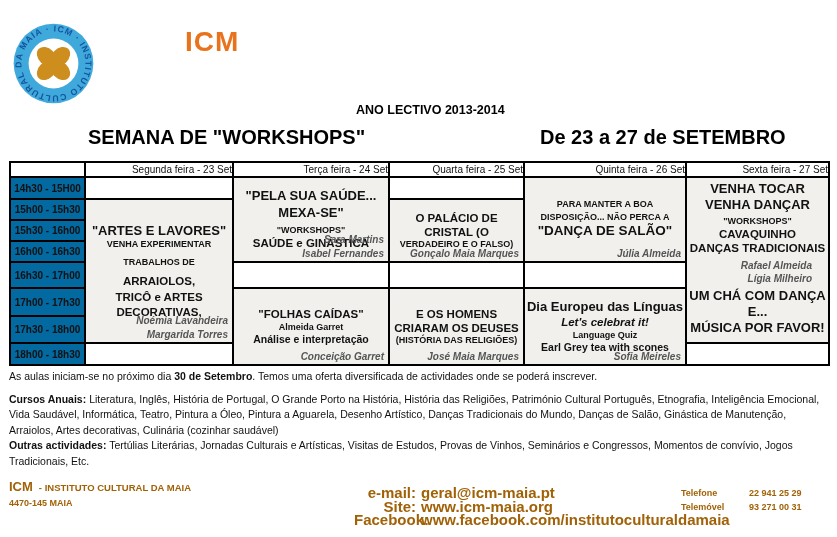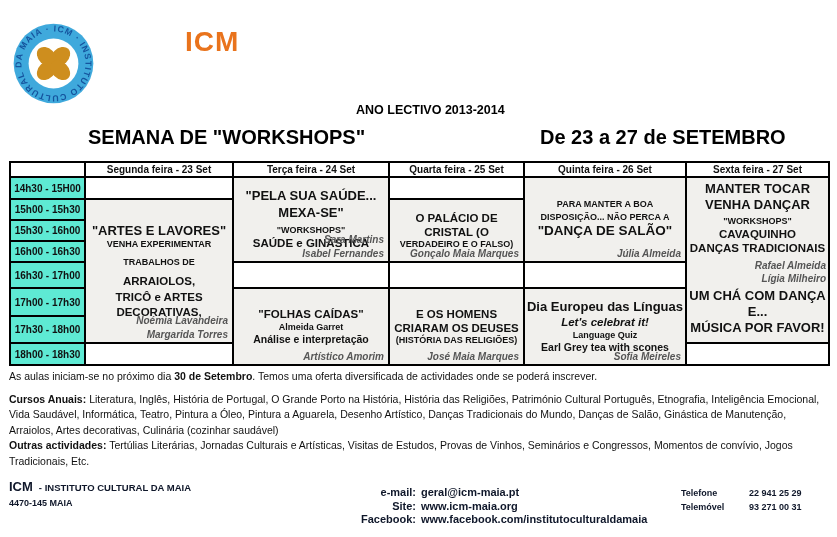--- a/index.html
+++ b/index.html
@@ -16,54 +16,54 @@
   .brand-sub .slash { margin:0 26px; font-style:italic; }
   .brand-sub .senior { font-style:italic; font-size:13.5px; }
   .year-line { position:absolute; left:356px; top:103px; font-size:12.5px; font-weight:bold; color:#000; }
   .week-title { position:absolute; left:88px; top:126px; font-size:20px; font-weight:bold; color:#000; }
   .week-dates { position:absolute; left:540px; top:126px; font-size:20px; font-weight:bold; color:#000; }
 
   
   table.sched { position:absolute; left:9px; top:161px; width:819px; border-collapse:collapse; table-layout:fixed; }
   table.sched td { border:2px solid #000; padding:0; vertical-align:middle; }
   td.corner { border:none; background:transparent; }
-  td.dayhead { height:15px; text-align:center; font-size:10px; font-weight:bold; background:#fff; }
-  td.timecell { text-align:center; font-size:10px; font-weight:bold; background:#5eead4; }
+  td.dayhead { height:15px; text-align:right; font-size:10px; font-weight:normal; background:#fff; }
+  td.timecell { text-align:center; font-size:10px; font-weight:bold; background:#0369a1; }
   td.empty { background:#fff; }
   td.slot { background:#F1F0ED; position:relative; text-align:center; padding:2px 5px; }
   td.slot.topalign { vertical-align:top; }
   .ln { line-height:1.25; }
   .t-lg { font-size:13px; font-weight:bold; }
   .t-lgl { font-size:13.5px; font-weight:600; }
   .t-md { font-size:11.5px; font-weight:bold; }
   .t-mds { font-size:10.5px; font-weight:bold; }
   .t-sm { font-size:9px; font-weight:bold; }
   .t-it { font-style:italic; }
   .gap4 { margin-top:4px; }
   .gap2 { margin-top:2px; }
   .sig-abs { position:absolute; right:4px; bottom:1px; text-align:right; }
   .sig, .sig div { font-size:10px; font-style:italic; font-weight:600; color:#555; line-height:1.35; }
-  .sig-inline { text-align:right; padding-right:2px; margin:3px 0 2px; }
+  .sig-inline { text-align:right; padding-right:16px; margin:3px 0 2px; }
   .padb-sig { padding-bottom:14px; }
 
   
   .notes { position:absolute; left:9px; top:369px; width:821px; font-size:10.5px; line-height:15.5px; color:#111; }
   .notes p { margin:0; }
   .notes .p1 { margin-bottom:7px; }
   .cta { margin-top:5px; font-size:13.5px; font-weight:bold; }
 
   
-  .footer { position:absolute; left:9px; top:480px; width:820px; color:#0f172a; font-weight:bold; }
+  .footer { position:absolute; left:9px; top:480px; width:820px; color:#a16207; font-weight:bold; }
   .footer .cols { display:grid; grid-template-columns:345px 305px 1fr; }
   .f-left { font-size:9px; line-height:13px; }
   .f-left .org { margin-bottom:2px; }
   .f-left .org-icm { font-size:13px; }
   .f-left .org-rest { font-size:9.5px; margin-left:6px; }
   .addr-spacer { display:inline-block; width:22px; }
-  .f-mid { font-size:11px; line-height:13.5px; padding-top:6px; }
+  .f-mid { font-size:15px; line-height:13.5px; padding-top:6px; }
   .contact-line { display:grid; grid-template-columns:62px auto; column-gap:5px; }
   .contact-line .lbl { text-align:right; }
   .f-right { font-size:9px; line-height:13.5px; padding-top:7px; padding-left:22px; }
   .phone-line { display:grid; grid-template-columns:52px auto; column-gap:14px;gap:16px; }
 </style>
 </head>
 <body>
 
 <div class="page">
 
@@ -124,21 +124,21 @@
         <td class="empty"></td>
         <td class="slot padb-sig" rowspan="4">
           <div class="ln t-sm">PARA MANTER A BOA</div>
           <div class="ln t-sm gap2">DISPOSIÇÃO... NÃO PERCA A</div>
           <div class="ln t-lgl">"DANÇA DE SALÃO"</div>
           <div class="sig-abs sig">
             <div>Júlia Almeida</div>
           </div>
         </td>
         <td class="slot topalign" rowspan="7">
-          <div class="ln t-lg" style="margin-top:3px">MANTER TOCAR</div>
+          <div class="ln t-lg" style="margin-top:3px">VENHA TOCAR</div>
           <div class="ln t-lg">VENHA DANÇAR</div>
           <div class="ln t-sm gap2">"WORKSHOPS"</div>
           <div class="ln t-md">CAVAQUINHO</div>
           <div class="ln t-md">DANÇAS TRADICIONAIS</div>
           <div class="sig sig-inline">
             <div>Rafael Almeida</div>
             <div>Lígia Milheiro</div>
           </div>
           <div class="ln t-lg">UM CHÁ COM DANÇA</div>
           <div class="ln t-lg">E...</div>
@@ -183,21 +183,21 @@
         <td class="empty"></td>
       </tr>
 
       <tr style="height:28px">
         <td class="timecell">17h00 - 17h30</td>
         <td class="slot padb-sig" rowspan="3">
           <div class="ln t-md">"FOLHAS CAÍDAS"</div>
           <div class="ln t-sm">Almeida Garret</div>
           <div class="ln t-mds">Análise e interpretação</div>
           <div class="sig-abs sig">
-            <div>Artístico Amorim</div>
+            <div>Conceição Garret</div>
           </div>
         </td>
         <td class="slot padb-sig" rowspan="3">
           <div class="ln t-md">E OS HOMENS</div>
           <div class="ln t-md">CRIARAM OS DEUSES</div>
           <div class="ln t-sm">(HISTÓRIA DAS RELIGIÕES)</div>
           <div class="sig-abs sig">
             <div>José Maia Marques</div>
           </div>
         </td>

